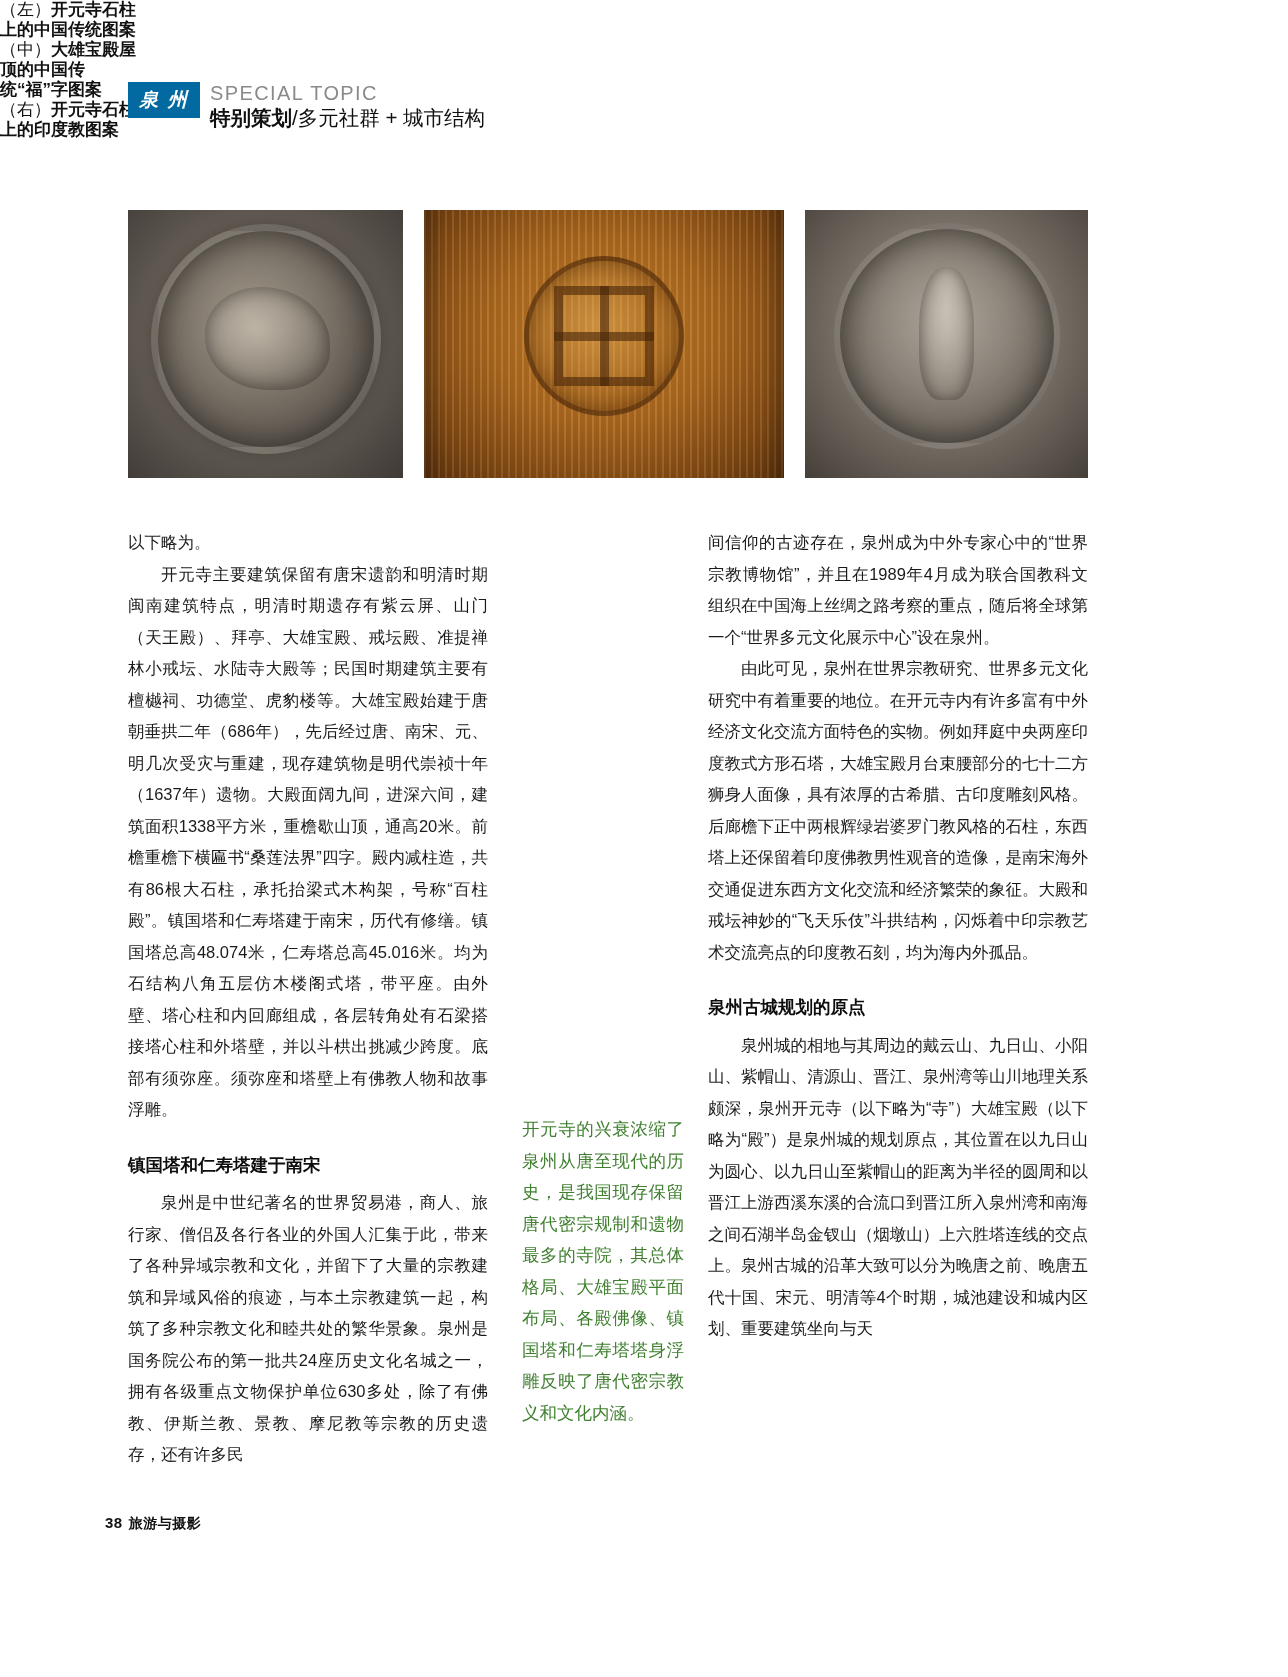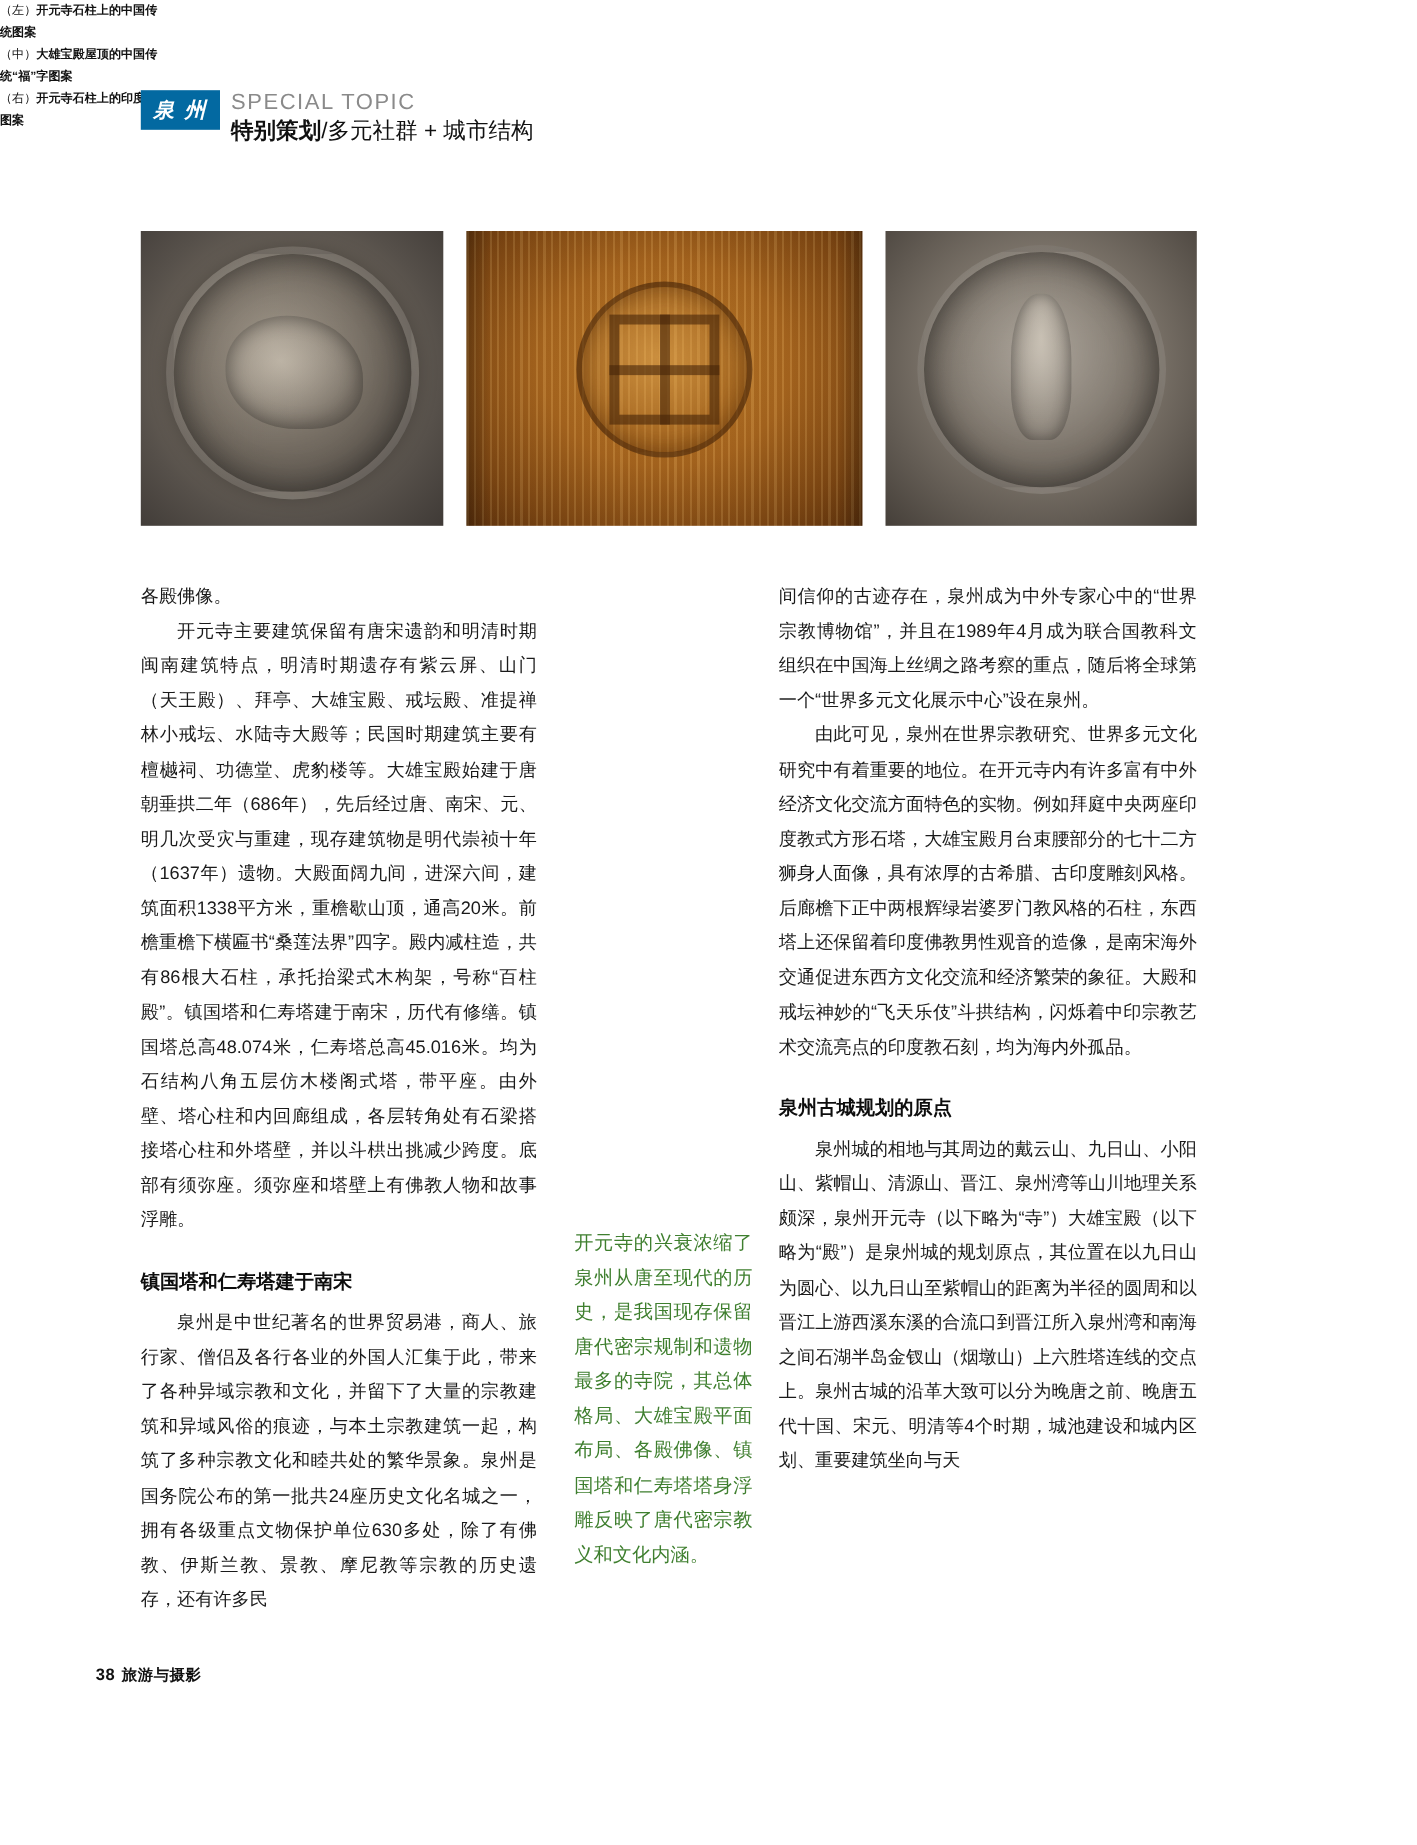--- a/index.html
+++ b/index.html
@@ -176,21 +176,21 @@
   }
   .col-left {
     left: 128px;
     top: 527px;
     width: 360px;
   }
   .col-mid-caption {
     left: 536px;
     top: 527px;
     width: 148px;
-    font-size: 11px;
+    font-size: 17px;
     line-height: 20px;
     text-align: left;
     color: #111;
   }
   .col-mid-caption b { font-weight: bold; }
   .col-right {
     left: 708px;
     top: 527px;
     width: 380px;
   }
@@ -210,21 +210,21 @@
     width: 162px;
     font-size: 17.5px;
     line-height: 31.5px;
     color: #3f7f2f;
     text-align: justify;
   }
 
   
   .footer {
     position: absolute;
-    left: 87px;
+    left: 105px;
     top: 1514px;
     font-size: 14px;
     font-weight: bold;
     color: #111;
     letter-spacing: 0.5px;
   }
   .footer .pg {
     font-size: 15px;
     margin-right: 6px;
   }
@@ -248,21 +248,21 @@
   <div class="medallion m2">
     <div class="m2-inner"></div>
   </div>
 </div>
 
 <div class="photo photo-3">
   <div class="medallion m3"></div>
 </div>
 
 <div class="col col-left">
-  <p>各殿佛像。</p>
+  <p>以下略为。</p>
   <p class="indent">开元寺主要建筑保留有唐宋遗韵和明清时期闽南建筑特点，明清时期遗存有紫云屏、山门（天王殿）、拜亭、大雄宝殿、戒坛殿、准提禅林小戒坛、水陆寺大殿等；民国时期建筑主要有檀樾祠、功德堂、虎豹楼等。大雄宝殿始建于唐朝垂拱二年（686年），先后经过唐、南宋、元、明几次受灾与重建，现存建筑物是明代崇祯十年（1637年）遗物。大殿面阔九间，进深六间，建筑面积1338平方米，重檐歇山顶，通高20米。前檐重檐下横匾书“桑莲法界”四字。殿内减柱造，共有86根大石柱，承托抬梁式木构架，号称“百柱殿”。镇国塔和仁寿塔建于南宋，历代有修缮。镇国塔总高48.074米，仁寿塔总高45.016米。均为石结构八角五层仿木楼阁式塔，带平座。由外壁、塔心柱和内回廊组成，各层转角处有石梁搭接塔心柱和外塔壁，并以斗栱出挑减少跨度。底部有须弥座。须弥座和塔壁上有佛教人物和故事浮雕。</p>
   <div class="sec-head">镇国塔和仁寿塔建于南宋</div>
   <p class="indent">泉州是中世纪著名的世界贸易港，商人、旅行家、僧侣及各行各业的外国人汇集于此，带来了各种异域宗教和文化，并留下了大量的宗教建筑和异域风俗的痕迹，与本土宗教建筑一起，构筑了多种宗教文化和睦共处的繁华景象。泉州是国务院公布的第一批共24座历史文化名城之一，拥有各级重点文物保护单位630多处，除了有佛教、伊斯兰教、景教、摩尼教等宗教的历史遗存，还有许多民</p>
 </div>
 
 <div class="col-mid-caption">
   <div>
     <span>（左）</span><b>开元寺石柱上的中国传统图案</b>
   </div>
   <div>

